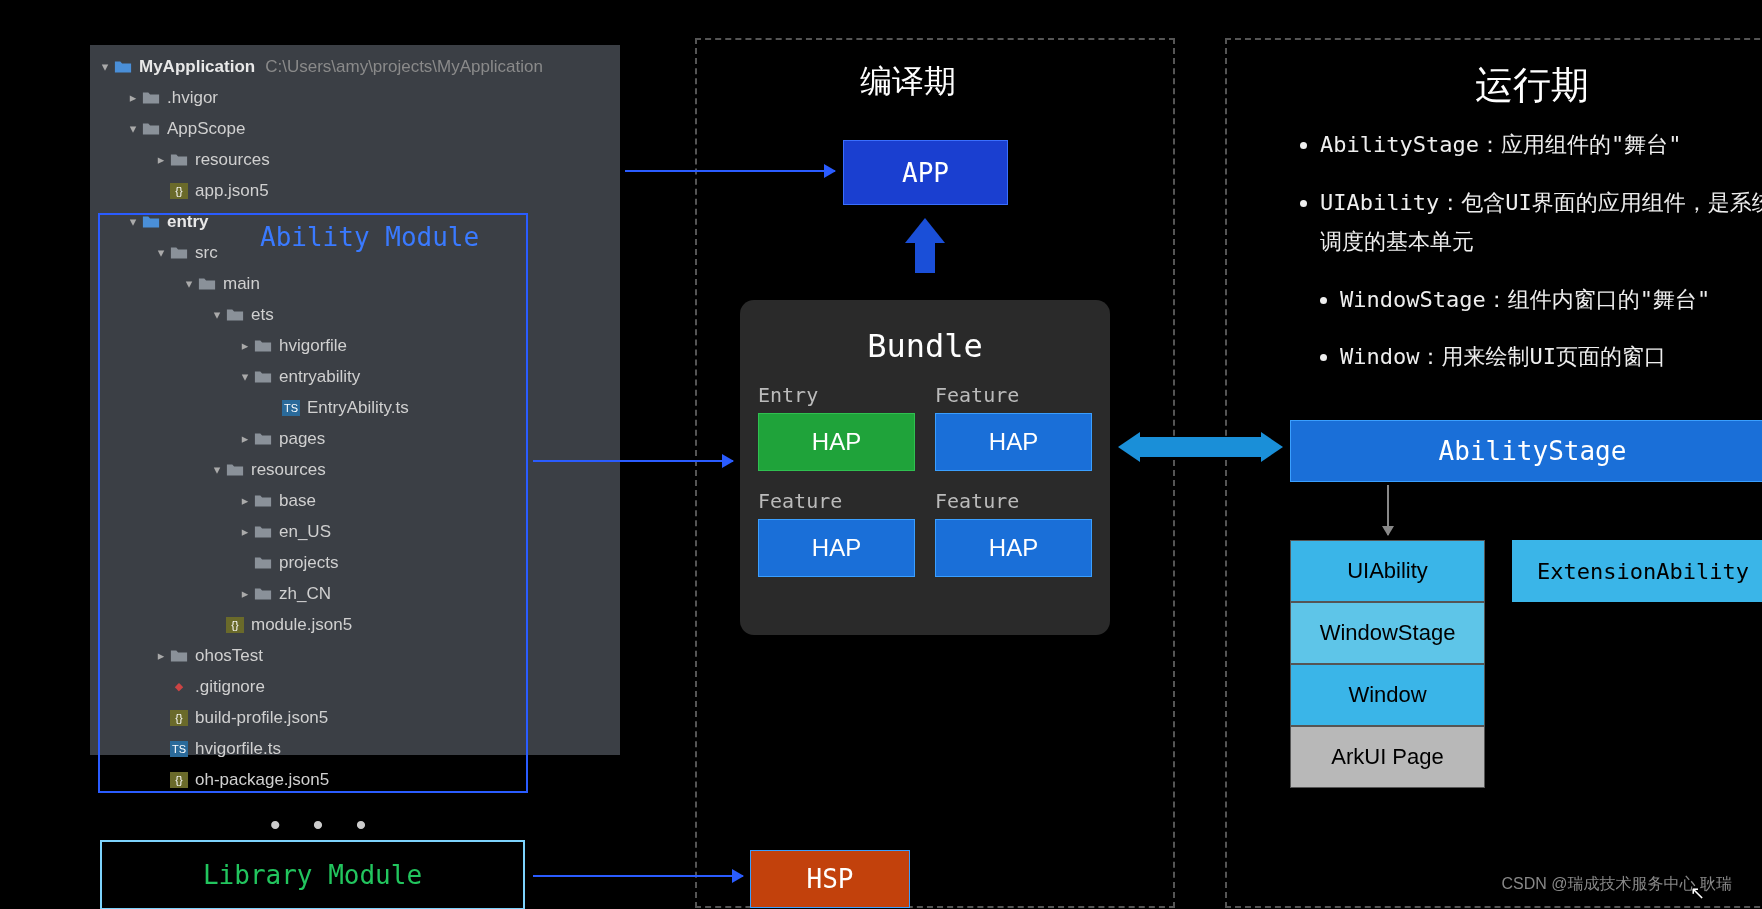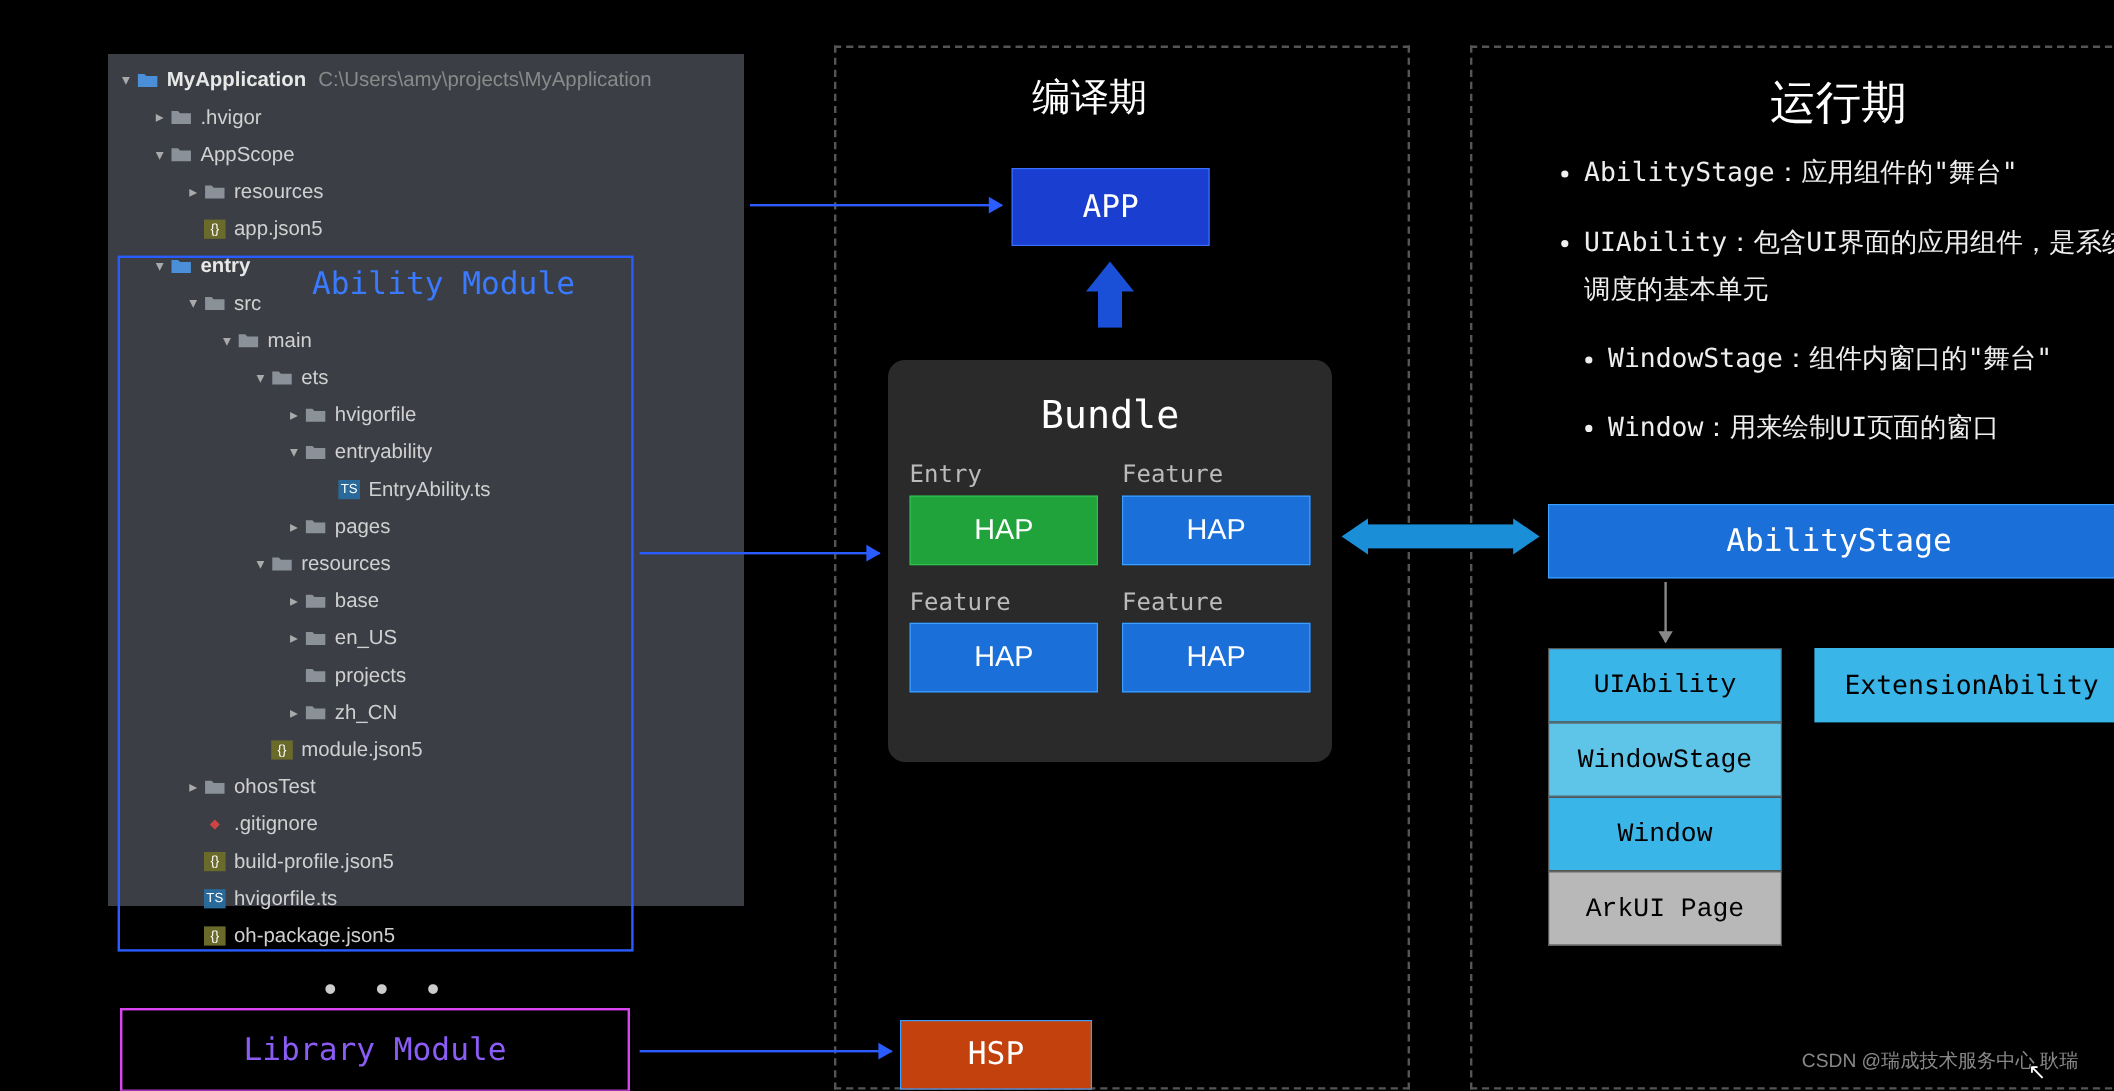--- a/index.html
+++ b/index.html
@@ -9,21 +9,21 @@
 .tree-row{display:flex;align-items:center;height:31px;white-space:nowrap}
 .chev{width:18px;display:inline-flex;justify-content:center;color:#aaa;font-size:13px}
 .folder-icon{width:18px;height:16px;display:inline-block;margin-right:7px}
 .folder-icon svg{width:18px;height:16px}
 .file-icon{width:18px;height:16px;display:inline-flex;align-items:center;justify-content:center;margin-right:7px;font-size:11px}
 .bold{font-weight:700;color:#e8e8e8}
 .path{color:#8a8a8a;margin-left:10px;font-size:17px}
 .entry-box{position:absolute;left:98px;top:213px;width:430px;height:580px;border:2px solid #2a5cff;pointer-events:none}
 .ability-label{position:absolute;left:260px;top:222px;color:#3a7aff;font-family:monospace;font-size:26px}
 .dots{position:absolute;left:270px;top:808px;color:#ccc;font-size:30px;letter-spacing:12px}
-.lib-box{position:absolute;left:100px;top:840px;width:425px;height:70px;border:2px solid #d946ef;display:flex;align-items:center;justify-content:center;color:#8b5cf6;font-family:monospace;font-size:26px}
+.lib-box{position:absolute;left:100px;top:840px;width:425px;height:70px;border:2px solid #7dd3fc;display:flex;align-items:center;justify-content:center;color:#22c55e;font-family:monospace;font-size:26px}
 
 .compile-col{position:absolute;left:695px;top:38px;width:480px;height:870px;border:2px dashed #555}
 .compile-title{position:absolute;left:860px;top:60px;font-size:32px;color:#fff}
 .app-box{position:absolute;left:843px;top:140px;width:165px;height:65px;background:#1a3fd0;border:1px solid #3a6fff;color:#fff;display:flex;align-items:center;justify-content:center;font-size:26px;font-family:monospace}
 .bundle-box{position:absolute;left:740px;top:300px;width:370px;height:335px;background:#2a2a2a;border-radius:14px;padding:27px 18px}
 .bundle-title{text-align:center;color:#fff;font-size:32px;font-family:monospace;margin-bottom:18px}
 .hap-grid{display:grid;grid-template-columns:1fr 1fr;gap:18px 20px}
 .hap-cell{}
 .hap-label{font-family:monospace;font-size:20px;color:#bbb;margin-bottom:6px}
 .hap-box{height:58px;display:flex;align-items:center;justify-content:center;font-family:Liberation Sans, sans-serif;font-size:24px;color:#fff}
@@ -31,21 +31,21 @@
 .hap-blue{background:#1a6fd8;border:1px solid #3a9fff}
 .hsp-box{position:absolute;left:750px;top:850px;width:160px;height:58px;background:#c2410c;border:1px solid #3a9fff;color:#fff;display:flex;align-items:center;justify-content:center;font-family:monospace;font-size:26px}
 
 .run-col{position:absolute;left:1225px;top:38px;width:595px;height:870px;border:2px dashed #555}
 .run-title{position:absolute;left:1475px;top:60px;font-size:38px;color:#fff}
 .bullets{position:absolute;left:1300px;top:125px;width:480px}
 .bullets li{list-style:disc;margin:0 0 18px 20px;font-size:22px;color:#eee;font-family:monospace;line-height:1.8}
 .bullets .sub{margin-left:40px}
 .stage-box{position:absolute;left:1290px;top:420px;width:485px;height:62px;background:#1a6fd8;border:1px solid #3a9fff;color:#fff;display:flex;align-items:center;justify-content:center;font-family:monospace;font-size:26px}
 .stack{position:absolute;left:1290px;top:540px}
-.stack-box{width:195px;height:62px;display:flex;align-items:center;justify-content:center;font-family:Liberation Mono, monospace;font-size:22px;color:#000;border:1px solid #555}
+.stack-box{width:195px;height:62px;display:flex;align-items:center;justify-content:center;font-family:Liberation Sans, sans-serif;font-size:22px;color:#000;border:1px solid #555}
 .sb-cyan{background:#3ab5e8}
 .sb-cyan2{background:#5ec5e8}
 .sb-gray{background:#b8b8b8}
 .ext-box{position:absolute;left:1512px;top:540px;width:262px;height:62px;background:#3ab5e8;display:flex;align-items:center;justify-content:center;font-family:monospace;font-size:22px;color:#000}
 
 .arrow-h{position:absolute;height:2px;background:#2a5cff}
 .arrow-h::after{content:'';position:absolute;right:-1px;top:-6px;border-left:12px solid #2a5cff;border-top:7px solid transparent;border-bottom:7px solid transparent}
 .fat-arrow-up{position:absolute;width:40px;height:55px}
 .fat-arrow-up::before{content:'';position:absolute;left:10px;top:20px;width:20px;height:35px;background:#1a4fd8}
 .fat-arrow-up::after{content:'';position:absolute;left:0;top:0;border-bottom:25px solid #1a4fd8;border-left:20px solid transparent;border-right:20px solid transparent}

